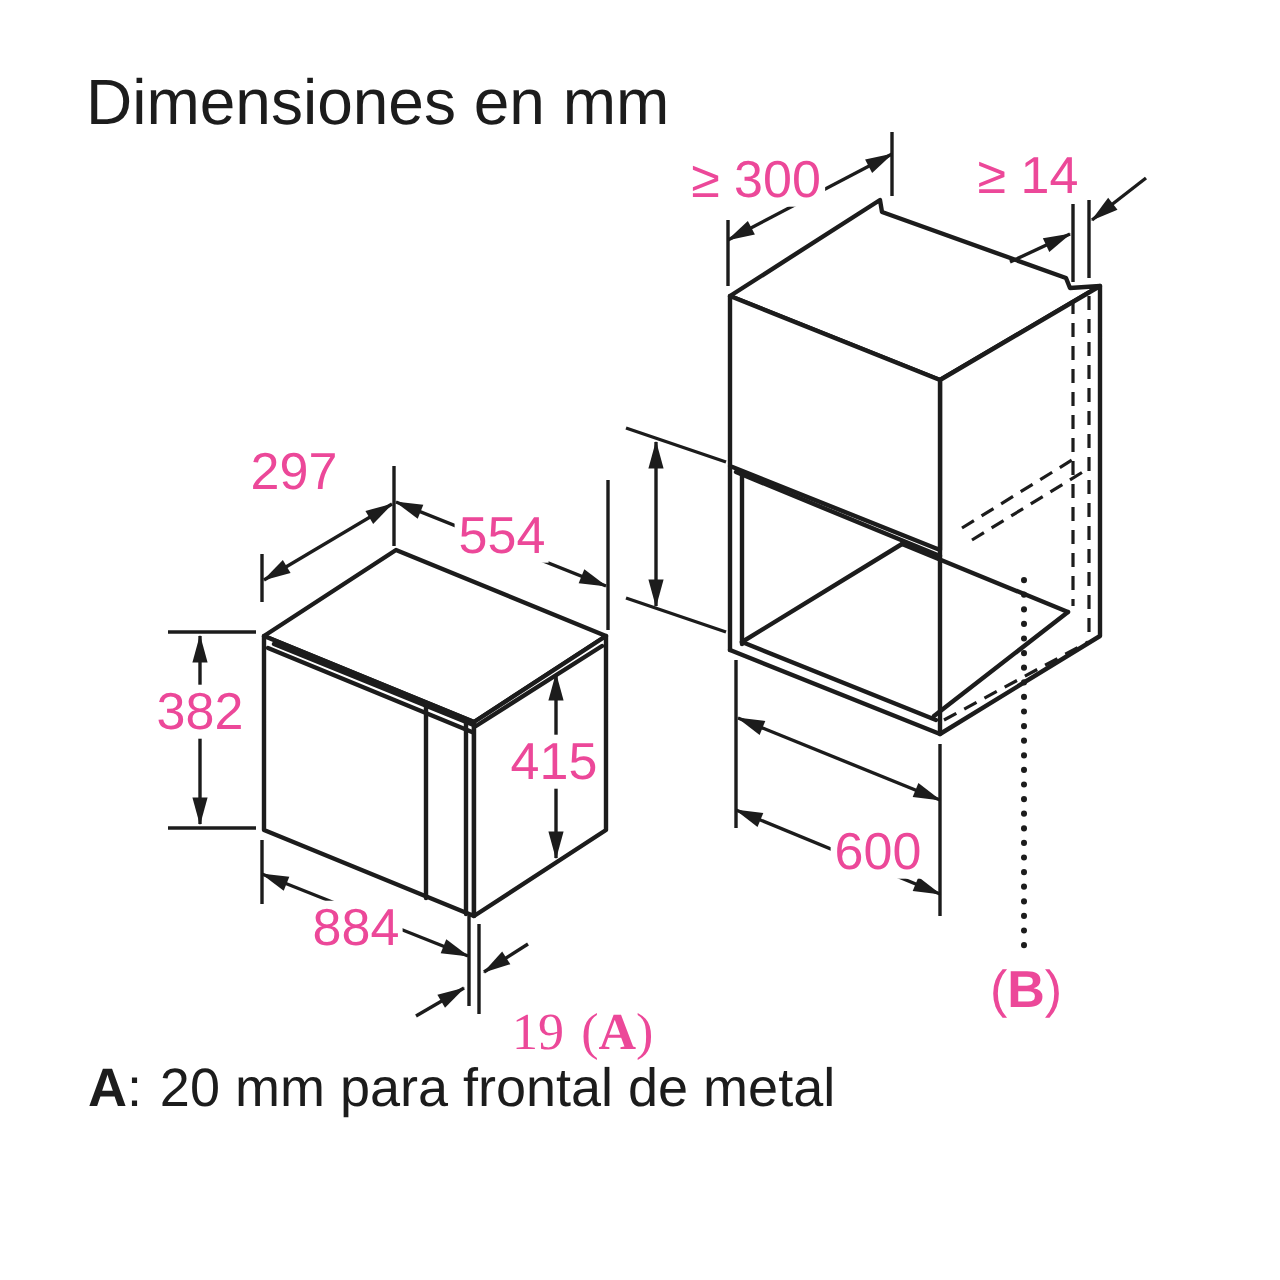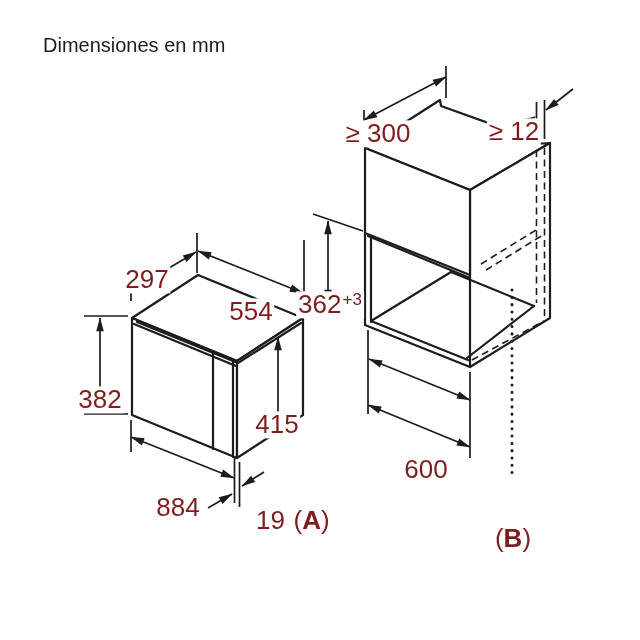--- a/index.html
+++ b/index.html
@@ -2,26 +2,26 @@
 <html><head>
 <meta charset="utf-8">
 <style>
   html,body{margin:0;padding:0;background:#fff;}
   .page{
     position:relative;width:640px;height:640px;background:#fff;overflow:hidden;
     font-family:"Liberation Sans", sans-serif;color:#1c1c1c;
   }
   .page svg{position:absolute;left:0;top:0;}
   .title{
-    position:absolute;left:43px;top:34px;font-size:20px;line-height:1.1;
+    position:absolute;left:43px;top:34px;font-size:32px;line-height:1.1;
     white-space:nowrap;
   }
   .lbl{
     position:absolute;transform:translate(-50%,-50%);font-size:26px;line-height:1.05;
-    white-space:nowrap;color:#7f1d1d;margin-top:44px;
+    white-space:nowrap;color:#ec4899;
   }
   .lbl.bg{background:#fff;padding:0 2px;}
   .lbl.anchor-left{transform:translateY(-50%);}
   .tol{font-size:17px;vertical-align:8px;letter-spacing:0;margin-left:1px;}
   .bold{font-weight:bold;}
   .ref-group{margin-left:0.33em;}
   .legend{position:absolute;left:44px;top:529px;font-size:27px;}
   .legend-row{line-height:30px;white-space:nowrap;}
   .legend-sep{margin-right:0.33em;}
 </style>
@@ -132,36 +132,36 @@
   </div>
   <div class="lbl bg" style="left:100px;top:356px;">
     <span>382</span>
   </div>
   <div class="lbl bg" style="left:277px;top:381px;">
     <span>415</span>
   </div>
   <div class="lbl bg" style="left:178px;top:464px;">
     <span>884</span>
   </div>
-  <div class="lbl anchor-left" style="left:256px;top:477px;">
+  <div class="lbl anchor-left" style="left:256px;top:516px;font-family:Liberation Serif, serif;">
     <span>19</span><span class="ref-group"><span>(</span><span class="bold">A</span><span>)</span></span>
   </div>
 
   <div class="lbl bg" style="left:378px;top:90px;">
     <span>≥ 300</span>
   </div>
   <div class="lbl bg" style="left:514px;top:88px;">
-    <span>≥ 12</span>
+    <span>≥ 14</span>
   </div>
-  <div class="lbl bg" style="left:330px;top:261px;">
-    <span>362</span><span class="tol">+3</span>
-  </div>
-  <div class="lbl bg" style="left:426px;top:426px;">
+  <div class="lbl bg" style="left:439px;top:426px;">
     <span>600</span>
   </div>
   <div class="lbl" style="left:513px;top:495px;">
     <span>(</span><span class="bold">B</span><span>)</span>
   </div>
 
   <div class="legend">
+    <div class="legend-row">
+      <span class="bold">A</span><span class="legend-sep">:</span><span>20 mm para frontal de metal</span>
+    </div>
   </div>
 
 </div>
 
 </body></html>

